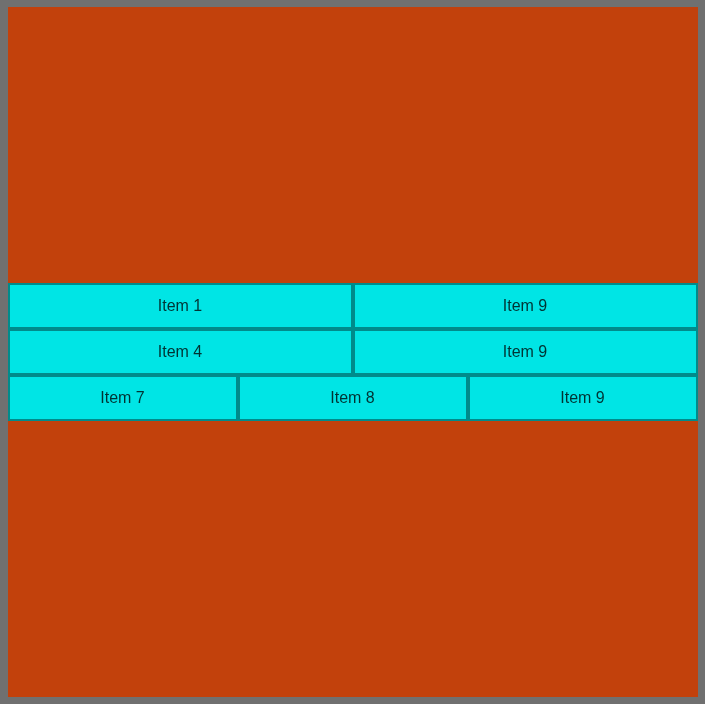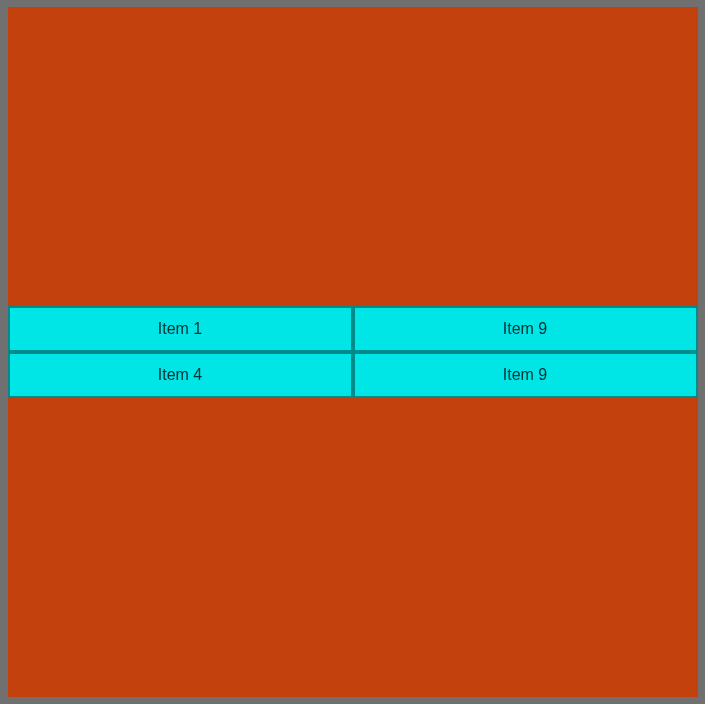--- a/index.html
+++ b/index.html
@@ -66,13 +66,24 @@
 
   <div class="grid-row">
     <div class="grid-item">
       <span>Item 4</span>
     </div>
     <div class="grid-item">
       <span>Item 9</span>
     </div>
   </div>
 
+  <div class="grid-row">
+    <div class="grid-item">
+      <span>Item 7</span>
+    </div>
+    <div class="grid-item">
+      <span>Item 8</span>
+    </div>
+    <div class="grid-item">
+      <span>Item 9</span>
+    </div>
+  </div>
 </div>
 
 </body></html>

